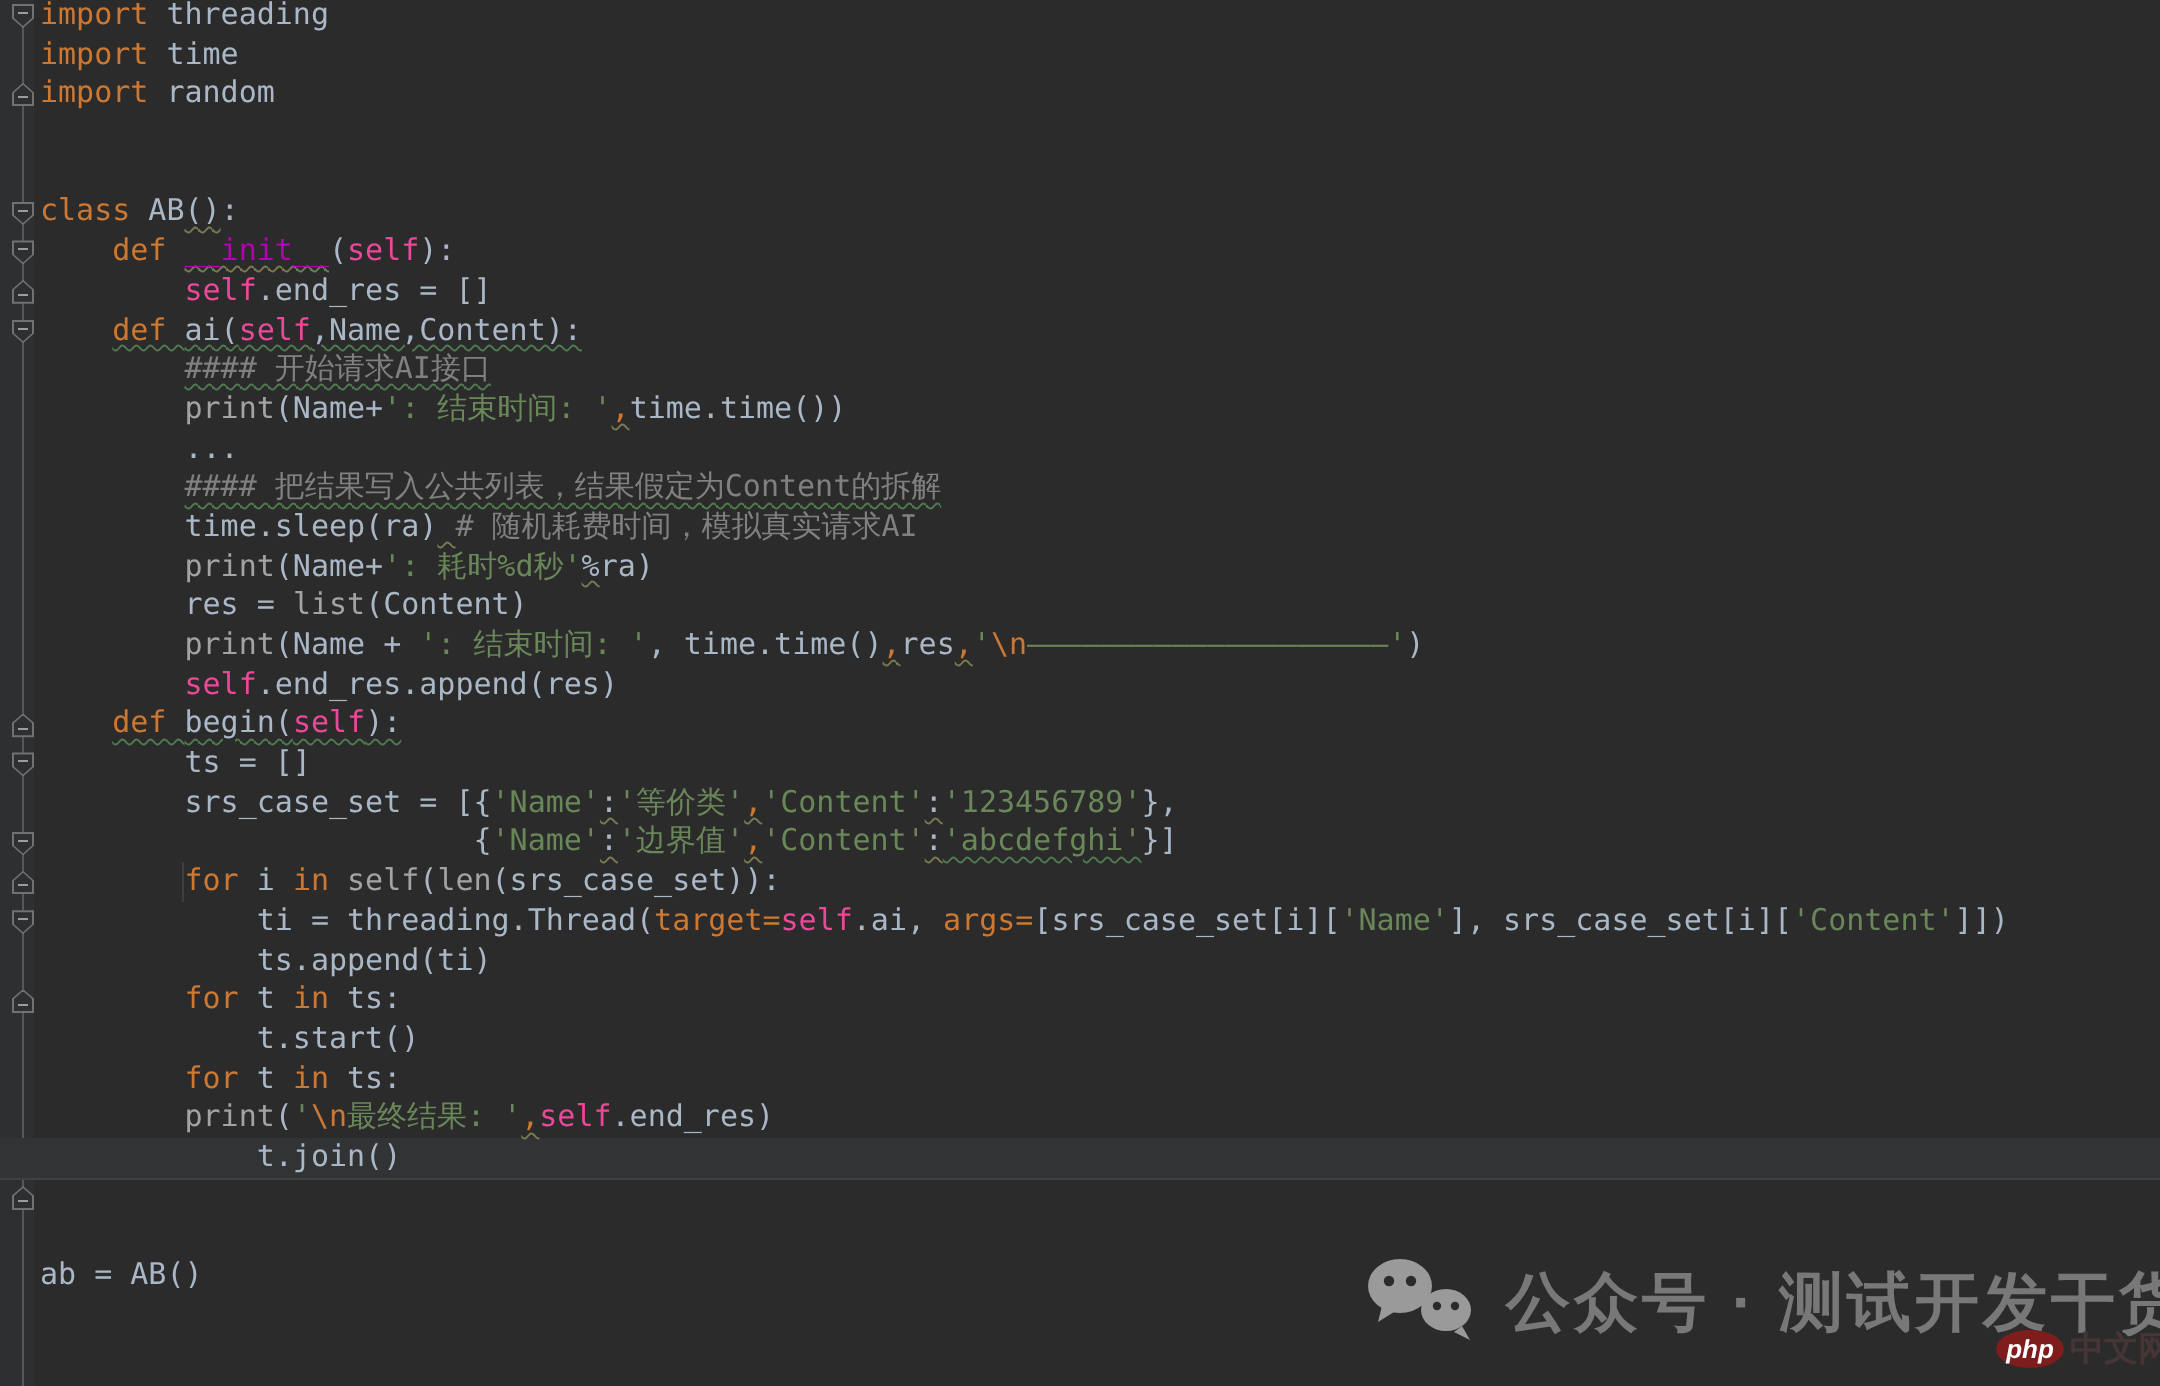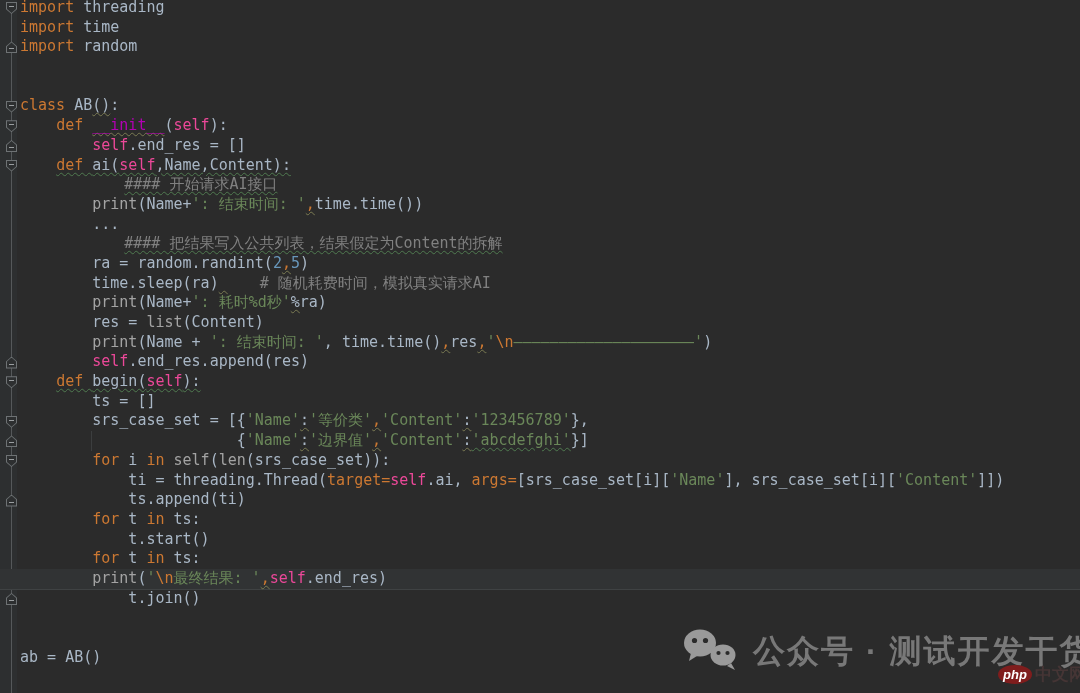--- a/index.html
+++ b/index.html
@@ -22,21 +22,21 @@
   
   #caret-row{position:absolute;left:0;top:569px;width:1080px;height:20px;
     background:#313334;border-bottom:1px solid #3f4243;}
   #indent-guide{position:absolute;left:91px;top:431px;width:1px;height:20px;background:#3c3e3f;}
   #code-lines{position:absolute;left:17px;top:-2px;width:1063px;}
   .codeline{height:19.7px;line-height:19.7px;white-space:pre;font-size:15px;
     padding-left:3px;letter-spacing:0;}
   .s-d{color:#a9b7c6;}          
   .s-k{color:#cc7832;}          
   .s-s{color:#6a8759;}          
-  .s-c{color:#808080;margin-left:32px;}          
+  .s-c{color:#808080;}          
   .s-b{color:#a3a3a3;}          
   .s-m{color:#b200b2;}          
   .s-n{color:#6897bb;}          
   .s-e{color:#cc7832;}          
   .s-p{color:#ec4899;}          
   .u-y{text-decoration:underline;text-decoration-style:wavy;text-decoration-color:#7a7a52;text-decoration-thickness:1px;text-underline-offset:2px;}
   .u-g{text-decoration:underline;text-decoration-style:wavy;text-decoration-color:#4f7a4f;text-decoration-thickness:1px;text-underline-offset:2px;}
   
   #watermark{position:absolute;left:683px;top:628px;display:flex;align-items:center;gap:14px;}
   #watermark .wm-text{font-family:"Liberation Sans","DejaVu Sans",sans-serif;
@@ -136,21 +136,20 @@
       <div class="codeline"></div>
       <div class="codeline"></div>
       <div class="codeline"><span class="s-k">class</span><span class="s-d"> AB</span><span class="s-d u-y">()</span><span class="s-d">:</span></div>
       <div class="codeline"><span class="s-d">    </span><span class="s-k">def </span><span class="s-m u-y">__init__</span><span class="s-d">(</span><span class="s-p">self</span><span class="s-d">):</span></div>
       <div class="codeline"><span class="s-d">        </span><span class="s-p">self</span><span class="s-d">.end_res = []</span></div>
       <div class="codeline"><span class="s-d">    </span><span class="s-k u-g">def </span><span class="s-d u-g">ai(</span><span class="s-p u-g">self</span><span class="s-d u-g">,Name,Content):</span></div>
       <div class="codeline"><span class="s-d">        </span><span class="s-c u-g">#### 开始请求AI接口</span></div>
       <div class="codeline"><span class="s-d">        </span><span class="s-b">print</span><span class="s-d">(Name+</span><span class="s-s">': 结束时间: '</span><span class="s-k u-y">,</span><span class="s-d">time.time())</span></div>
       <div class="codeline"><span class="s-d">        ...</span></div>
       <div class="codeline"><span class="s-d">        </span><span class="s-c u-g">#### 把结果写入公共列表，结果假定为Content的拆解</span></div>
-      <div class="codeline"><span class="s-d">        ra = random.randint(</span><span class="s-n">2</span><span class="s-k u-y">,</span><span class="s-n">5</span><span class="s-d">)</span></div>
       <div class="codeline"><span class="s-d">        time.sleep(ra)</span><span class="s-d u-y"> </span><span class="s-c"># 随机耗费时间，模拟真实请求AI</span></div>
       <div class="codeline"><span class="s-d">        </span><span class="s-b">print</span><span class="s-d">(Name+</span><span class="s-s">': 耗时%d秒'</span><span class="s-d u-y">%</span><span class="s-d">ra)</span></div>
       <div class="codeline"><span class="s-d">        res = </span><span class="s-b">list</span><span class="s-d">(Content)</span></div>
       <div class="codeline"><span class="s-d">        </span><span class="s-b">print</span><span class="s-d">(Name + </span><span class="s-s">': 结束时间: '</span><span class="s-d">, time.time()</span><span class="s-k u-y">,</span><span class="s-d">res</span><span class="s-k u-y">,</span><span class="s-s">'</span><span class="s-e">\n</span><span class="s-s">————————————————————'</span><span class="s-d">)</span></div>
       <div class="codeline"><span class="s-d">        </span><span class="s-p">self</span><span class="s-d">.end_res.append(res)</span></div>
       <div class="codeline"><span class="s-d">    </span><span class="s-k u-g">def </span><span class="s-d u-g">begin(</span><span class="s-p u-g">self</span><span class="s-d u-g">):</span></div>
       <div class="codeline"><span class="s-d">        ts = []</span></div>
       <div class="codeline"><span class="s-d">        srs_case_set = [{</span><span class="s-s">'Name'</span><span class="s-d u-y">:</span><span class="s-s">'等价类'</span><span class="s-k u-y">,</span><span class="s-s">'Content'</span><span class="s-d u-y">:</span><span class="s-s">'123456789'</span><span class="s-d">},</span></div>
       <div class="codeline"><span class="s-d">                        {</span><span class="s-s">'Name'</span><span class="s-d u-y">:</span><span class="s-s">'边界值'</span><span class="s-k u-y">,</span><span class="s-s">'Content'</span><span class="s-d u-y">:</span><span class="s-s u-g">'abcdefghi'</span><span class="s-d">}]</span></div>
       <div class="codeline"><span class="s-d">        </span><span class="s-k">for</span><span class="s-d"> i </span><span class="s-k">in</span><span class="s-d"> </span><span class="s-b">self</span><span class="s-d">(</span><span class="s-b">len</span><span class="s-d">(srs_case_set)):</span></div>

